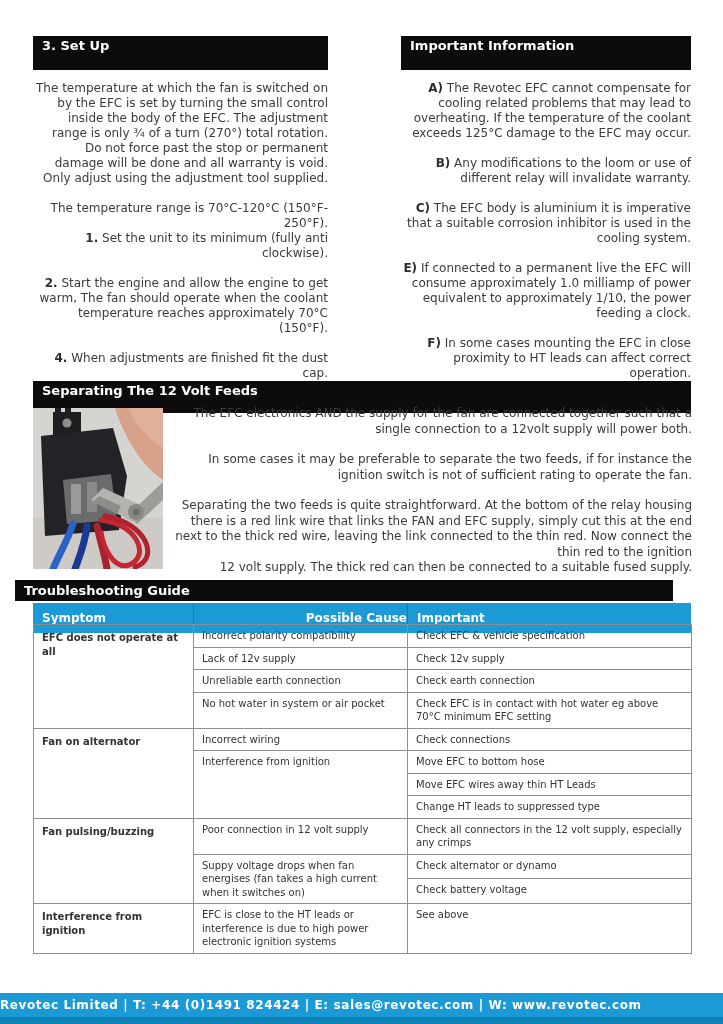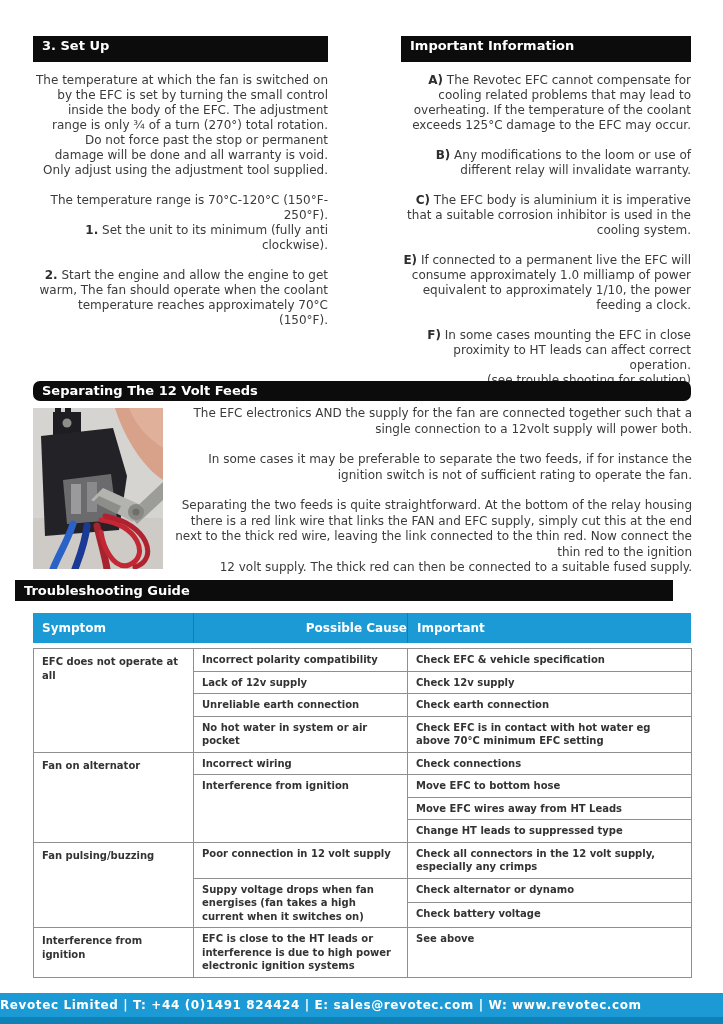--- a/index.html
+++ b/index.html
@@ -7,48 +7,48 @@
     position:relative;width:723px;height:1024px;background:#fff;overflow:hidden;
     font-family:"DejaVu Sans","Liberation Sans",sans-serif;color:var(--text,#3b3b3b);
   }
   .bar{
     background:var(--bar_black,#0c0c0c);color:#fff;font-weight:bold;font-size:13px;
     padding-left:9px;box-sizing:border-box;white-space:nowrap;overflow:hidden;
   }
   .col{position:absolute;top:36px;}
   #setup-col{left:33px;width:295px;}
   #info-col{left:401px;width:290px;}
-  .col .bar{height:26px;line-height:19px;margin-bottom:11px;}
+  .col .bar{height:34px;line-height:19px;margin-bottom:11px;}
   .paras p{margin:0 0 15px 0;font-size:12px;line-height:15px;white-space:pre-line;text-align:right;}
   .bold{font-weight:bold;color:#2e2e2e;}
 
-  #separating-bar{position:absolute;left:33px;top:381px;width:658px;height:20px;line-height:20px;border-radius:7px;}
+  #separating-bar{position:absolute;left:33px;top:381px;width:658px;height:32px;line-height:20px;}
   #relay-photo{position:absolute;left:33px;top:408px;width:130px;height:161px;display:block;}
   #sep-text{position:absolute;left:172px;top:406px;width:520px;}
   #sep-text p{line-height:15.5px;}
 
   #tsg-bar{position:absolute;left:15px;top:580px;width:658px;height:21px;line-height:21px;}
   #table-header{
     position:absolute;left:33px;top:603px;width:658px;height:30px;
-    background:var(--accent,#1b9ad5);display:flex;box-sizing:border-box;margin-top:10px;
+    background:var(--accent,#1b9ad5);display:flex;box-sizing:border-box;
   }
   #table-header .hcell{
     color:#fff;font-weight:bold;font-size:12px;line-height:30px;padding-left:9px;
     box-sizing:border-box;overflow:hidden;white-space:nowrap;
   }
   #table-header .hcell + .hcell{border-left:1px solid rgba(0,0,0,0.18);}
   .hc1{width:160px;} .hc2{width:214px;text-align:right;} .hc3{width:284px;}
 
   #ts-table{
-    position:absolute;left:33px;top:648px;width:658px;border-collapse:collapse;
+    position:absolute;left:33px;top:624px;width:658px;border-collapse:collapse;
     table-layout:fixed;font-size:10px;
   }
   #ts-table td{
     border:1px solid var(--border_gray,#8f8f8f);padding:4px 8px;vertical-align:top;
-    line-height:13.5px;height:22px;box-sizing:border-box;white-space:pre-line;color:#333;font-weight:bold;
+    line-height:13.5px;height:22px;box-sizing:border-box;white-space:pre-line;color:#333;
   }
   #ts-table td.symptom{font-weight:bold;padding-top:6px;}
 
   #footer{
     position:absolute;left:0;top:993px;width:723px;height:31px;box-sizing:border-box;
     background:var(--accent,#1b9ad5);border-bottom:7px solid var(--footer_dark,#0e81b6);
     text-align:left;color:#fff;font-weight:bold;font-size:12px;line-height:24px;
     letter-spacing:0.6px;white-space:nowrap;
   }
 </style>
@@ -60,20 +60,21 @@
   <div class="col" id="setup-col">
     <div class="bar">
       <span>3. Set Up</span>
     </div>
     <div class="paras" id="setup-paras">
         <p><span>The temperature at which the fan is switched on by the EFC is set by turning the small control inside the body of the EFC. The adjustment range is only ¾ of a turn (270°) total rotation. Do not force past the stop or permanent damage will be done and all warranty is void.
 Only adjust using the adjustment tool supplied.</span></p>
         <p><span>The temperature range is 70°C-120°C (150°F-250°F).
 </span><span class="bold">1.</span><span> Set the unit to its minimum (fully anti clockwise).</span></p>
         <p><span class="bold">2.</span><span> Start the engine and allow the engine to get warm, The fan should operate when the coolant temperature reaches approximately 70°C (150°F).</span></p>
+        <p><span class="bold">4.</span><span> When adjustments are finished fit the dust cap.</span></p>
       </div>
   </div>
 
   <div class="col" id="info-col">
     <div class="bar">
       <span>Important Information</span>
     </div>
     <div class="paras" id="info-paras">
         <p><span class="bold">A)</span><span> The Revotec EFC cannot compensate for cooling related problems that may lead to overheating. If the temperature of the coolant exceeds 125°C damage to the EFC may occur.</span></p>
         <p><span class="bold">B)</span><span> Any modifications to the loom or use of different relay will invalidate warranty.</span></p>
@@ -157,21 +158,21 @@
         <tr>
           <td class="symptom" rowspan="4">Fan on alternator</td>
           <td class="cause" rowspan="1">Incorrect wiring</td>
           <td class="solution">Check connections</td>
         </tr>
         <tr>
           <td class="cause" rowspan="3">Interference from ignition</td>
           <td class="solution">Move EFC to bottom hose</td>
         </tr>
         <tr>
-          <td class="solution">Move EFC wires away from HT Leads</td>
+          <td class="solution">Move EFC wires away thin HT Leads</td>
         </tr>
         <tr>
           <td class="solution">Change HT leads to suppressed type</td>
         </tr>
         <tr>
           <td class="symptom" rowspan="3">Fan pulsing/buzzing</td>
           <td class="cause" rowspan="1">Poor connection in 12 volt supply</td>
           <td class="solution">Check all connectors in the 12 volt supply, especially any crimps</td>
         </tr>
         <tr>

